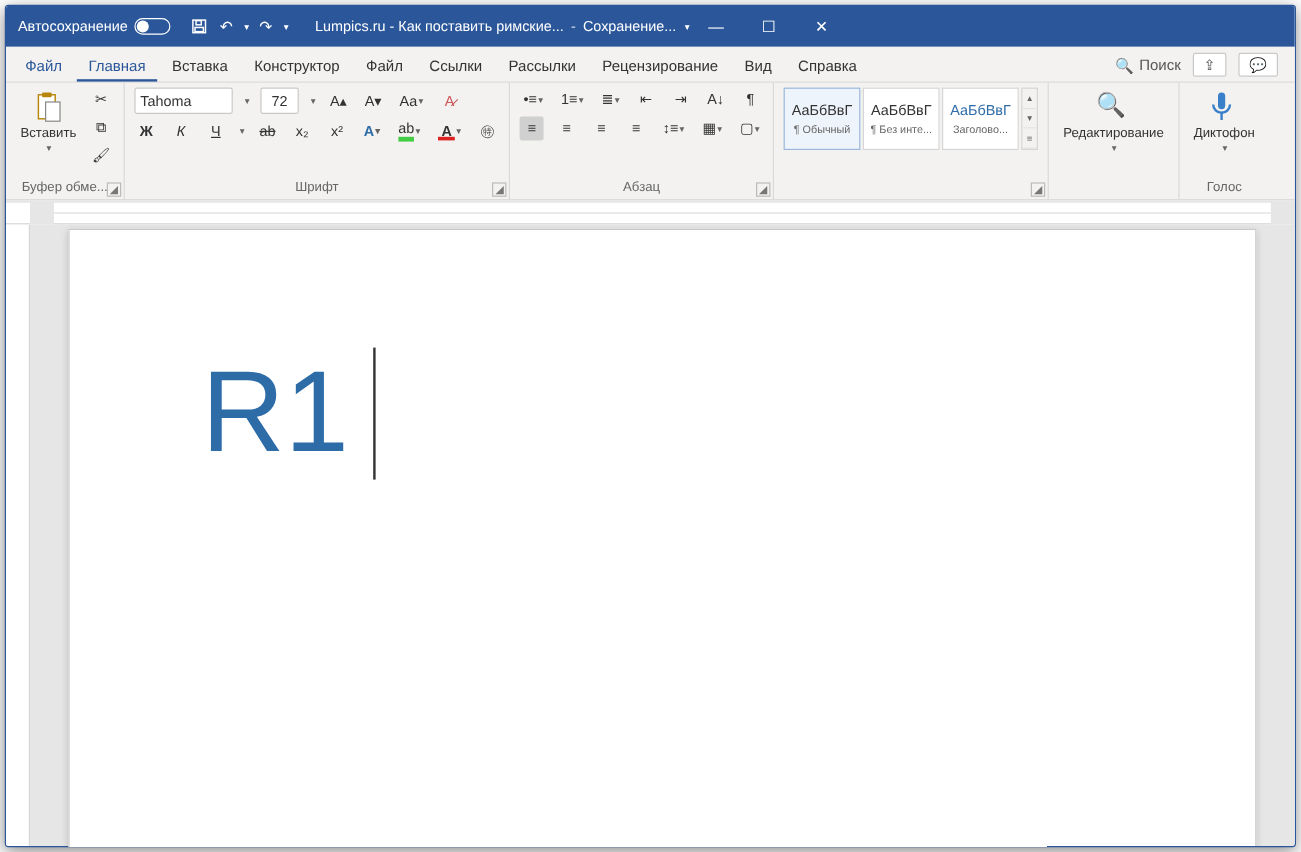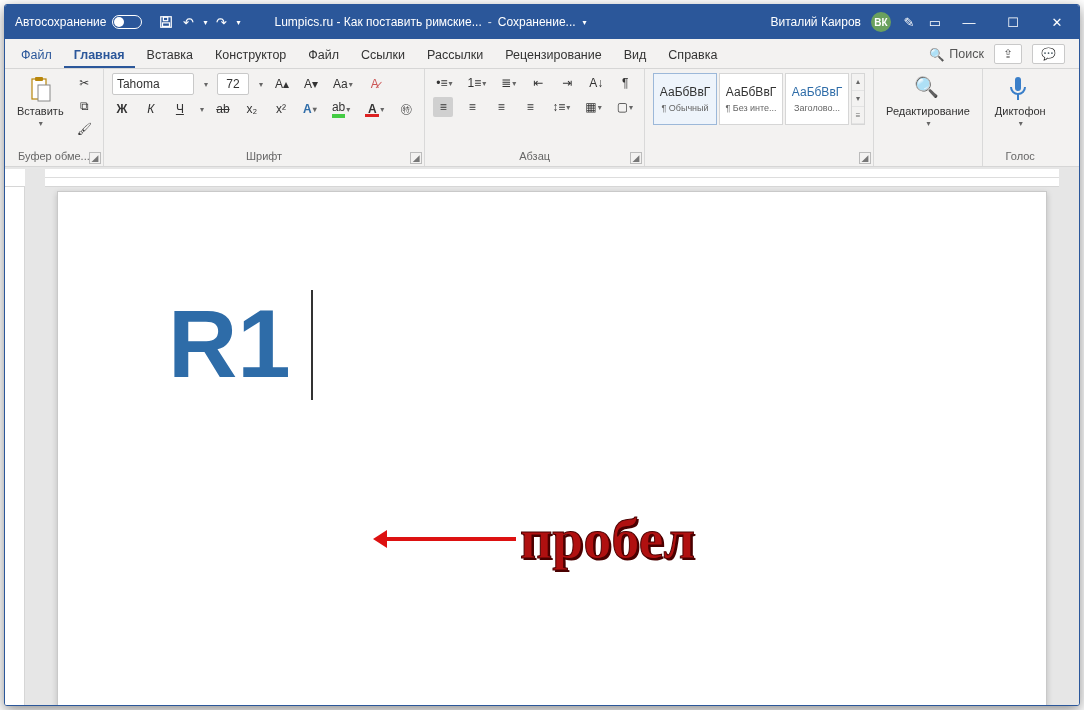--- a/index.html
+++ b/index.html
@@ -4,30 +4,30 @@
 <style>
   * { box-sizing: border-box; margin: 0; padding: 0; }
   body { font-family: "Segoe UI", sans-serif; background: #fff; width: 1084px; height: 710px; overflow: hidden; position: relative; }
   .shadow-frame { position:absolute; inset:4px; box-shadow: 0 4px 14px rgba(0,0,0,0.45); border-radius:3px; background:#fff; overflow:hidden; display:flex; flex-direction:column; border:1px solid #2b579a;}
   .titlebar { background: #2b579a; color: #fff; height: 34px; display: flex; align-items: center; font-size: 12px; }
   .titlebar .autosave { display: flex; align-items: center; gap: 6px; padding: 0 10px; }
   .toggle { width: 30px; height: 14px; border:1px solid #fff; border-radius: 8px; position: relative; background:transparent;}
   .toggle::after { content:""; width:10px; height:10px; border-radius:50%; background:#fff; position:absolute; left:1px; top:1px; }
   .qat { display:flex; align-items:center; gap:6px; padding:0 6px; }
   .qat .ic, .titlebar .ic { width:16px; height:16px; display:inline-flex; align-items:center; justify-content:center; color:#fff; font-size:13px; }
-  .doc-title { flex:0 0 auto; margin-left:28px; display:flex; gap:6px; align-items:center;}
+  .doc-title { flex:0 0 auto; margin-left:16px; display:flex; gap:6px; align-items:center;}
   .tsep { opacity:.8;}
   .user-area { margin-left:auto; display:flex; align-items:center; gap:10px; padding:0 4px;}
   .avatar { width:20px; height:20px; border-radius:50%; background:#6aa05e; display:flex; align-items:center; justify-content:center; font-size:10px; font-weight:600;}
   .winctl { display:flex; }
   .winctl div { width:44px; height:34px; display:flex; align-items:center; justify-content:center; font-size:13px; }
   .tabsrow { background:#f3f2f1; height:30px; display:flex; align-items:flex-end; font-size:12.5px; color:#333; border-bottom:1px solid #d6d6d6; padding:0 6px; gap:2px;}
   .tab { padding:5px 10px 6px; cursor:pointer; }
   .tab.file { color:#2b579a; font-weight:400;}
-  .tab.active { color:#2b579a; font-weight:700; border-bottom:2px solid #2b579a; padding-bottom:4px;margin-top:24px;}
+  .tab.active { color:#2b579a; font-weight:400; border-bottom:2px solid #2b579a; padding-bottom:4px;margin-top:24px;}
   .tabs-right { margin-left:auto; display:flex; align-items:center; gap:10px; padding:0 8px 4px; color:#555;}
   .searchbox { display:flex; gap:4px; align-items:center; }
   .share-btn, .comment-btn { border:1px solid #c9c9c9; padding:2px 8px; font-size:12px; border-radius:2px; background:#fff; }
   .ribbon { background:#f3f2f1; display:flex; height:98px; border-bottom:1px solid #d6d6d6;}
   .group { border-right:1px solid #d9d9d9; padding:4px 8px 2px; display:flex; flex-direction:column; position:relative;}
   .group-label { text-align:center; font-size:11px; color:#666; margin-top:auto; padding:2px 0;}
   .group-content { display:flex; gap:6px; align-items:flex-start; }
   .bigbtn { display:flex; flex-direction:column; align-items:center; gap:2px; font-size:11px; color:#333; padding:2px 4px; cursor:pointer;}
   .bigbtn .icon { width:28px; height:28px; }
   .smallcol { display:flex; flex-direction:column; gap:3px; }
@@ -44,21 +44,21 @@
   .style-card .lbl { font-size:9px; color:#666;}
   .style-gallery { display:flex; gap:2px; align-items:flex-start;}
   .gallery-handle { width:14px; display:flex; flex-direction:column; border:1px solid #d6d6d6; height:52px;}
   .gallery-handle div{ flex:1; display:flex; align-items:center; justify-content:center; font-size:8px; color:#666; border-bottom:1px solid #e3e3e3;}
   .ruler-h { height:18px; background:#fff; border-bottom:1px solid #d6d6d6; position:relative; margin:0 20px 0 20px;}
   .ruler-h::before { content:""; position:absolute; left:0; right:0; top:8px; height:1px; background:#ddd;}
   .workspace { flex:1; background:#e6e6e6; display:flex; overflow:hidden; position:relative;}
   .ruler-v { width:20px; background:#fff; border-right:1px solid #d6d6d6;}
   .page-wrap { flex:1; overflow:auto; display:flex; justify-content:center; padding:4px 0 24px;}
   .page { background:#fff; width:990px; min-height:520px; border:1px solid #c9c9c9; box-shadow:0 2px 6px rgba(0,0,0,.18); position:relative; padding:90px 0 0 110px;}
-  .doc-text { font-family: Tahoma, sans-serif; font-size:96px; color:#2e6ca8; font-weight:700; line-height:1; display:inline;}
+  .doc-text { font-family: Tahoma, sans-serif; font-size:96px; color:#2e6ca8; font-weight:400; line-height:1; display:inline;}
   .cursor-caret { display:inline-block; width:2px; height:110px; background:#333; vertical-align:bottom; margin-left:20px; position:relative; top:8px;}
   .annotation { position:absolute; left:318px; top:315px; display:flex; align-items:center;}
   .arrow-line { width:140px; height:4px; background:#d11; position:relative;}
   .arrow-line::before { content:""; position:absolute; left:-12px; top:-7px; border:9px solid transparent; border-right:14px solid #d11;}
   .anno-text { font-family: Georgia, "Times New Roman", serif; font-size:56px; font-weight:700; color:#b01010; -webkit-text-stroke:1px #4a0000; text-shadow:2px 2px 0 #4a0000; margin-left:4px;}
   .statusbar { height:24px; background:#f3f2f1; border-top:1px solid #d6d6d6; display:flex; align-items:center; font-size:11.5px; color:#555; padding:0 8px; gap:14px;}
   .statusbar .spacer { flex:1;}
   .zoom { display:flex; align-items:center; gap:8px;}
   .slider { width:100px; height:3px; background:#c9c9c9; position:relative;}
   .slider::after { content:""; width:8px; height:12px; background:#888; position:absolute; left:48px; top:-5px; border-radius:1px;}
@@ -87,26 +87,20 @@
       <span class="ic">↶</span>
         <span class="dd" style="color:#fff">▾</span>
       <span class="ic">↷</span>
       <span class="dd" style="color:#fff">▾</span>
     </div>
     <div class="doc-title">
       <span>Lumpics.ru - Как поставить римские...</span>
       <span class="tsep">-</span>
       <span>Сохранение...</span>
       <span class="dd" style="color:#fff">▾</span>
-    </div>
-    <div class="user-area">
-      <span>Виталий Каиров</span>
-      <div class="avatar">ВК</div>
-      <span class="ic">✎</span>
-      <span class="ic">▭</span>
     </div>
     <div class="winctl">
       <div>—</div>
       <div>☐</div>
       <div>✕</div>
     </div>
   </div>
 
   <div class="tabsrow">
     <div class="tab file">Файл</div>
@@ -277,22 +271,18 @@
       <div class="ruler-v" style="height:18px; border-right:none; border-bottom:1px solid #d6d6d6"></div>
       <div class="ruler-h" style="flex:1"></div>
     </div>
   </div>
 
   <div class="workspace">
     <div class="ruler-v"></div>
     <div class="page-wrap">
       <div class="page">
         <span class="doc-text">R1</span><span class="cursor-caret"></span>
-        <div class="annotation">
-          <div class="arrow-line"></div>
-          <div class="anno-text">пробел</div>
-        </div>
       </div>
     </div>
   </div>
 
 
 </div>
 
 </body></html>

